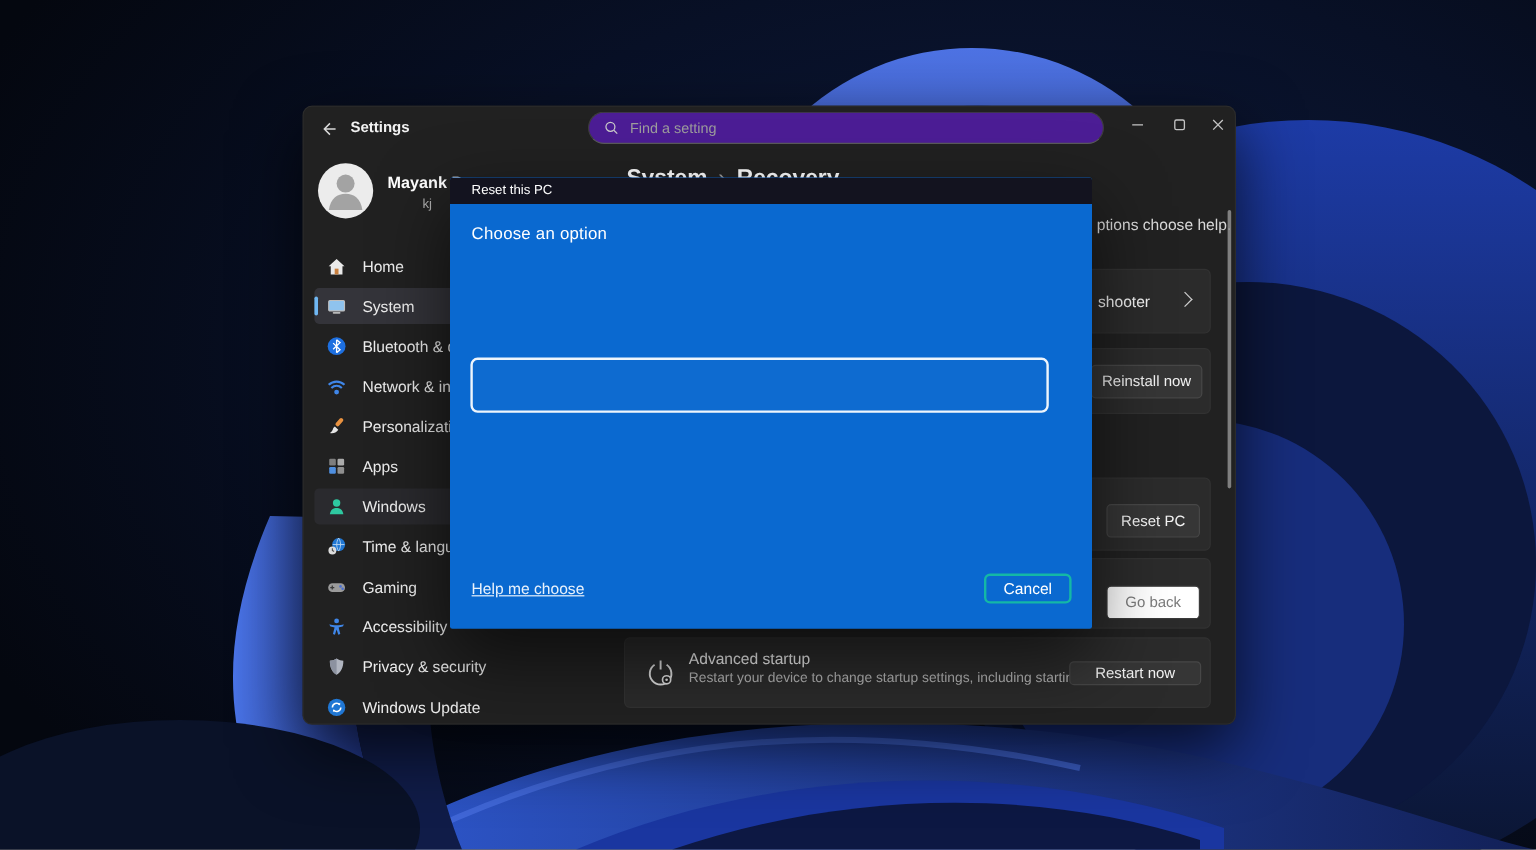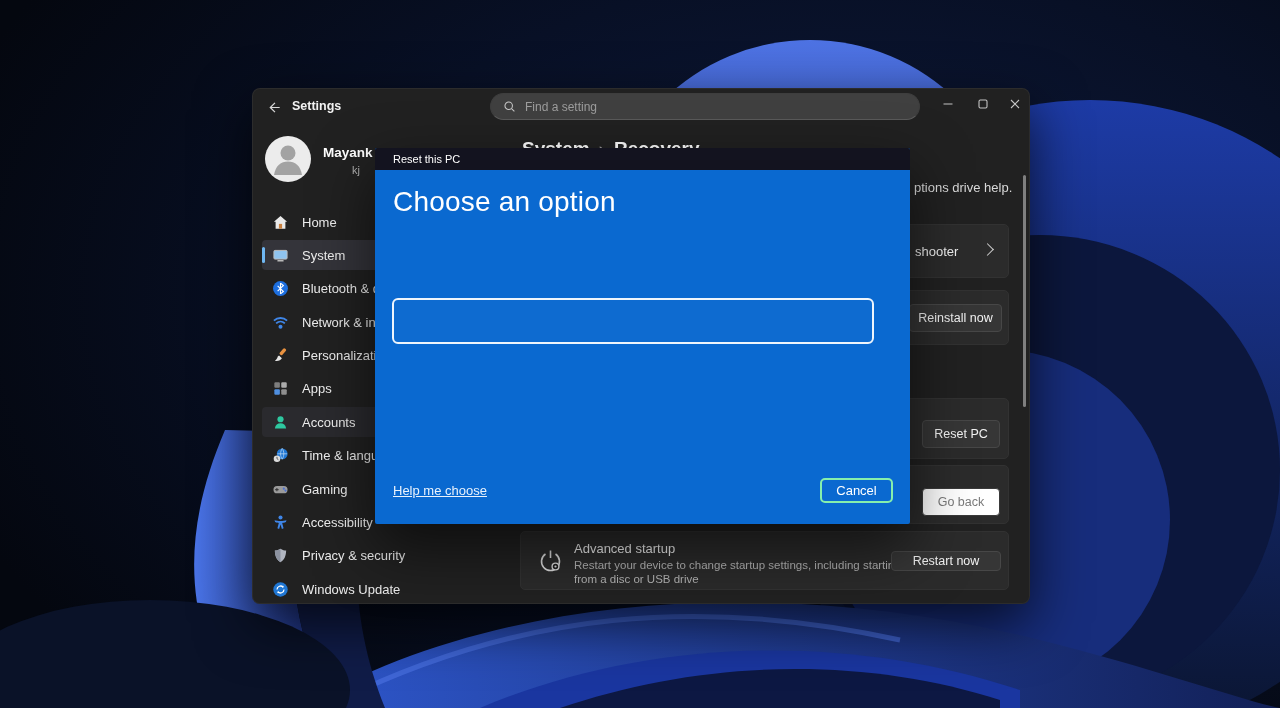--- a/index.html
+++ b/index.html
@@ -15,21 +15,21 @@
   .win{
     position:absolute;left:252px;top:88px;width:778px;height:516px;z-index:2;
     background:#212121;border-radius:8px;overflow:hidden;
     box-shadow:0 20px 55px rgba(0,0,0,.7), inset 0 0 0 1px rgba(255,255,255,.05);
   }
   .abs{position:absolute;}
   .titlebar-text{font-size:12.5px;font-weight:bold;color:#f2f2f2;text-align:center;}
   .icon-btn{display:flex;align-items:center;justify-content:center;cursor:default;}
   .searchbox{
     left:238px;top:5px;width:430px;height:27px;border-radius:14px;box-sizing:border-box;
-    background:#404040;border:1px solid #3e3e3e;border-bottom-color:#5a5a5a;
+    background:#4c1d95;border:1px solid #3e3e3e;border-bottom-color:#5a5a5a;
     display:flex;align-items:center;padding:0 12px;gap:9px;
   }
   .searchbox .ph{font-size:12px;color:#9d9d9d;}
   .caption{top:8px;width:16px;height:16px;color:#c4c4c4;}
 
   .avatar{left:13px;top:48px;width:46px;height:46px;border-radius:50%;background:#ececec;overflow:hidden;}
   .uname{left:71px;top:57px;font-size:13.5px;font-weight:bold;color:#fff;white-space:nowrap;}
   .uemail{left:100px;top:76px;font-size:11px;color:#b0b0b0;white-space:nowrap;}
 
   .crumb{left:270px;top:50px;font-size:19px;font-weight:bold;color:#fff;white-space:nowrap;}
@@ -64,31 +64,31 @@
   .adv-desc{left:53px;top:27px;font-size:11.5px;line-height:13.5px;color:#b3b3b3;position:absolute;white-space:nowrap;}
   .scrollbar{left:771px;top:87px;width:3px;height:232px;border-radius:2px;background:#8f8f8f;opacity:.85;}
 
   
   .dialog{
     position:absolute;left:375px;top:148px;width:535px;height:376px;z-index:10;
     background:#0a69d0;box-shadow:0 24px 60px rgba(0,0,0,.6);border-radius:2px;overflow:hidden;
   }
   .dlg-titlebar{height:22px;background:#13131f;display:flex;align-items:center;padding:0 18px;}
   .dlg-title{font-size:11px;color:#fff;}
-  .dlg-heading{position:absolute;left:18px;top:38px;font-size:28px;font-weight:300;color:#fff;letter-spacing:.2px;text-align:center;}
+  .dlg-heading{position:absolute;left:18px;top:38px;font-size:14px;font-weight:300;color:#fff;letter-spacing:.2px;text-align:center;}
   .opt{
     position:absolute;left:17px;width:482px;height:46px;box-sizing:border-box;
     border:2px solid #eef5fc;border-radius:6px;padding:5px 12px;color:#fff;background:rgba(255,255,255,0.02);
   }
   .opt .t{font-size:13px;font-weight:bold;line-height:18px;}
   .opt .d{font-size:13px;line-height:17px;}
   .dlg-link{position:absolute;left:18px;top:335px;font-size:13px;color:#e9f2fc;text-decoration:underline;}
   .dlg-cancel{
     position:absolute;left:445px;top:330px;width:73px;height:25px;box-sizing:border-box;
-    border:2px solid #86efac;border-radius:5px;background:transparent;color:#fff;font-size:13px;
+    border:2px solid #14b8a6;border-radius:5px;background:transparent;color:#fff;font-size:13px;
     display:flex;align-items:center;justify-content:center;
   }
 </style>
 </head>
 <body>
 
 <div class="wallpaper">
   <svg width="1280" height="708" viewBox="0 0 1280 708">
     <defs>
       <linearGradient id="gDome" x1="0" y1="0" x2="0" y2="1">
@@ -229,21 +229,21 @@
         </span>
         <span>Apps</span>
       </div>
       <div class="side-row hover" style="top: 319px;">
         <span class="ic">
           <svg width="17" height="17" viewBox="0 0 16 16">
             <circle cx="8" cy="4.9" r="2.9" fill="#2ec8a0"></circle>
             <path d="M2.7 13.6 C3.2 10.3 5.2 8.8 8 8.8 C10.8 8.8 12.8 10.3 13.3 13.6 Z" fill="#2ec8a0"></path>
           </svg>
         </span>
-        <span>Accounts</span>
+        <span>Windows</span>
       </div>
       <div class="side-row" style="top: 352px;">
         <span class="ic">
           <svg width="17" height="17" viewBox="0 0 16 16">
             <circle cx="9.6" cy="6.4" r="5.1" fill="#2077d4"></circle>
             <path d="M5 6.4 H14.2 M9.6 1.3 C7.6 4.3 7.6 8.5 9.6 11.5 M9.6 1.3 C11.6 4.3 11.6 8.5 9.6 11.5" stroke="#bcd8f2" stroke-width="0.7" fill="none"></path>
             <circle cx="4.7" cy="11" r="3.1" fill="#dcdcdc"></circle>
             <path d="M4.7 9.3 V11 L6 11.9" stroke="#555" stroke-width="0.9" fill="none"></path>
           </svg>
         </span>
@@ -285,21 +285,21 @@
             <path d="M4.7 8 a3.3 3.3 0 0 1 5.8-2.1" stroke="#fff" stroke-width="1.2" fill="none"></path>
             <path d="M11.3 8 a3.3 3.3 0 0 1 -5.8 2.1" stroke="#fff" stroke-width="1.2" fill="none"></path>
             <path d="M10.9 4.4 L10.6 6.3 L8.9 5.5 Z" fill="#fff"></path>
             <path d="M5.1 11.6 L5.4 9.7 L7.1 10.5 Z" fill="#fff"></path>
           </svg>
         </span>
         <span>Windows Update</span>
       </div>
     </div>
 
-  <div class="abs intro-frag">ptions drive help.</div>
+  <div class="abs intro-frag">ptions choose help.</div>
 
   <div class="card" style="top:136px;height:54px;">
     <span class="abs" style="left:394px;top:19px;font-size:13px;color:#f0f0f0;">shooter</span>
     <span class="abs chev" style="left:462px;top:20px;"></span>
   </div>
 
   <div class="card" style="top:202px;height:55px;">
     <div class="btn" style="left:388px;top:13px;width:93px;height:28px;">Reinstall now</div>
   </div>
 
@@ -316,21 +316,20 @@
       <svg width="27" height="27" viewBox="0 0 27 27">
         <path d="M8.5 6 A9 9 0 1 0 18.5 6" stroke="#dddddd" stroke-width="1.6" fill="none"></path>
         <path d="M13.5 2.5 V10" stroke="#dddddd" stroke-width="1.6"></path>
         <circle cx="18.5" cy="18.5" r="3.4" fill="#212121" stroke="#dddddd" stroke-width="1.4"></circle>
         <circle cx="18.5" cy="18.5" r="1.1" fill="#dddddd"></circle>
       </svg>
     </span>
     <div class="adv-title">Advanced startup</div>
     <div class="adv-desc">
       <div>Restart your device to change startup settings, including starting</div>
-      <div>from a disc or USB drive</div>
     </div>
     <div class="btn" style="left:370px;top:19px;width:110px;height:20px;">Restart now</div>
   </div>
 
   <div class="abs scrollbar"></div>
 </div>
 
 <div class="dialog">
   <div class="dlg-titlebar">
     <span class="dlg-title">Reset this PC</span>

